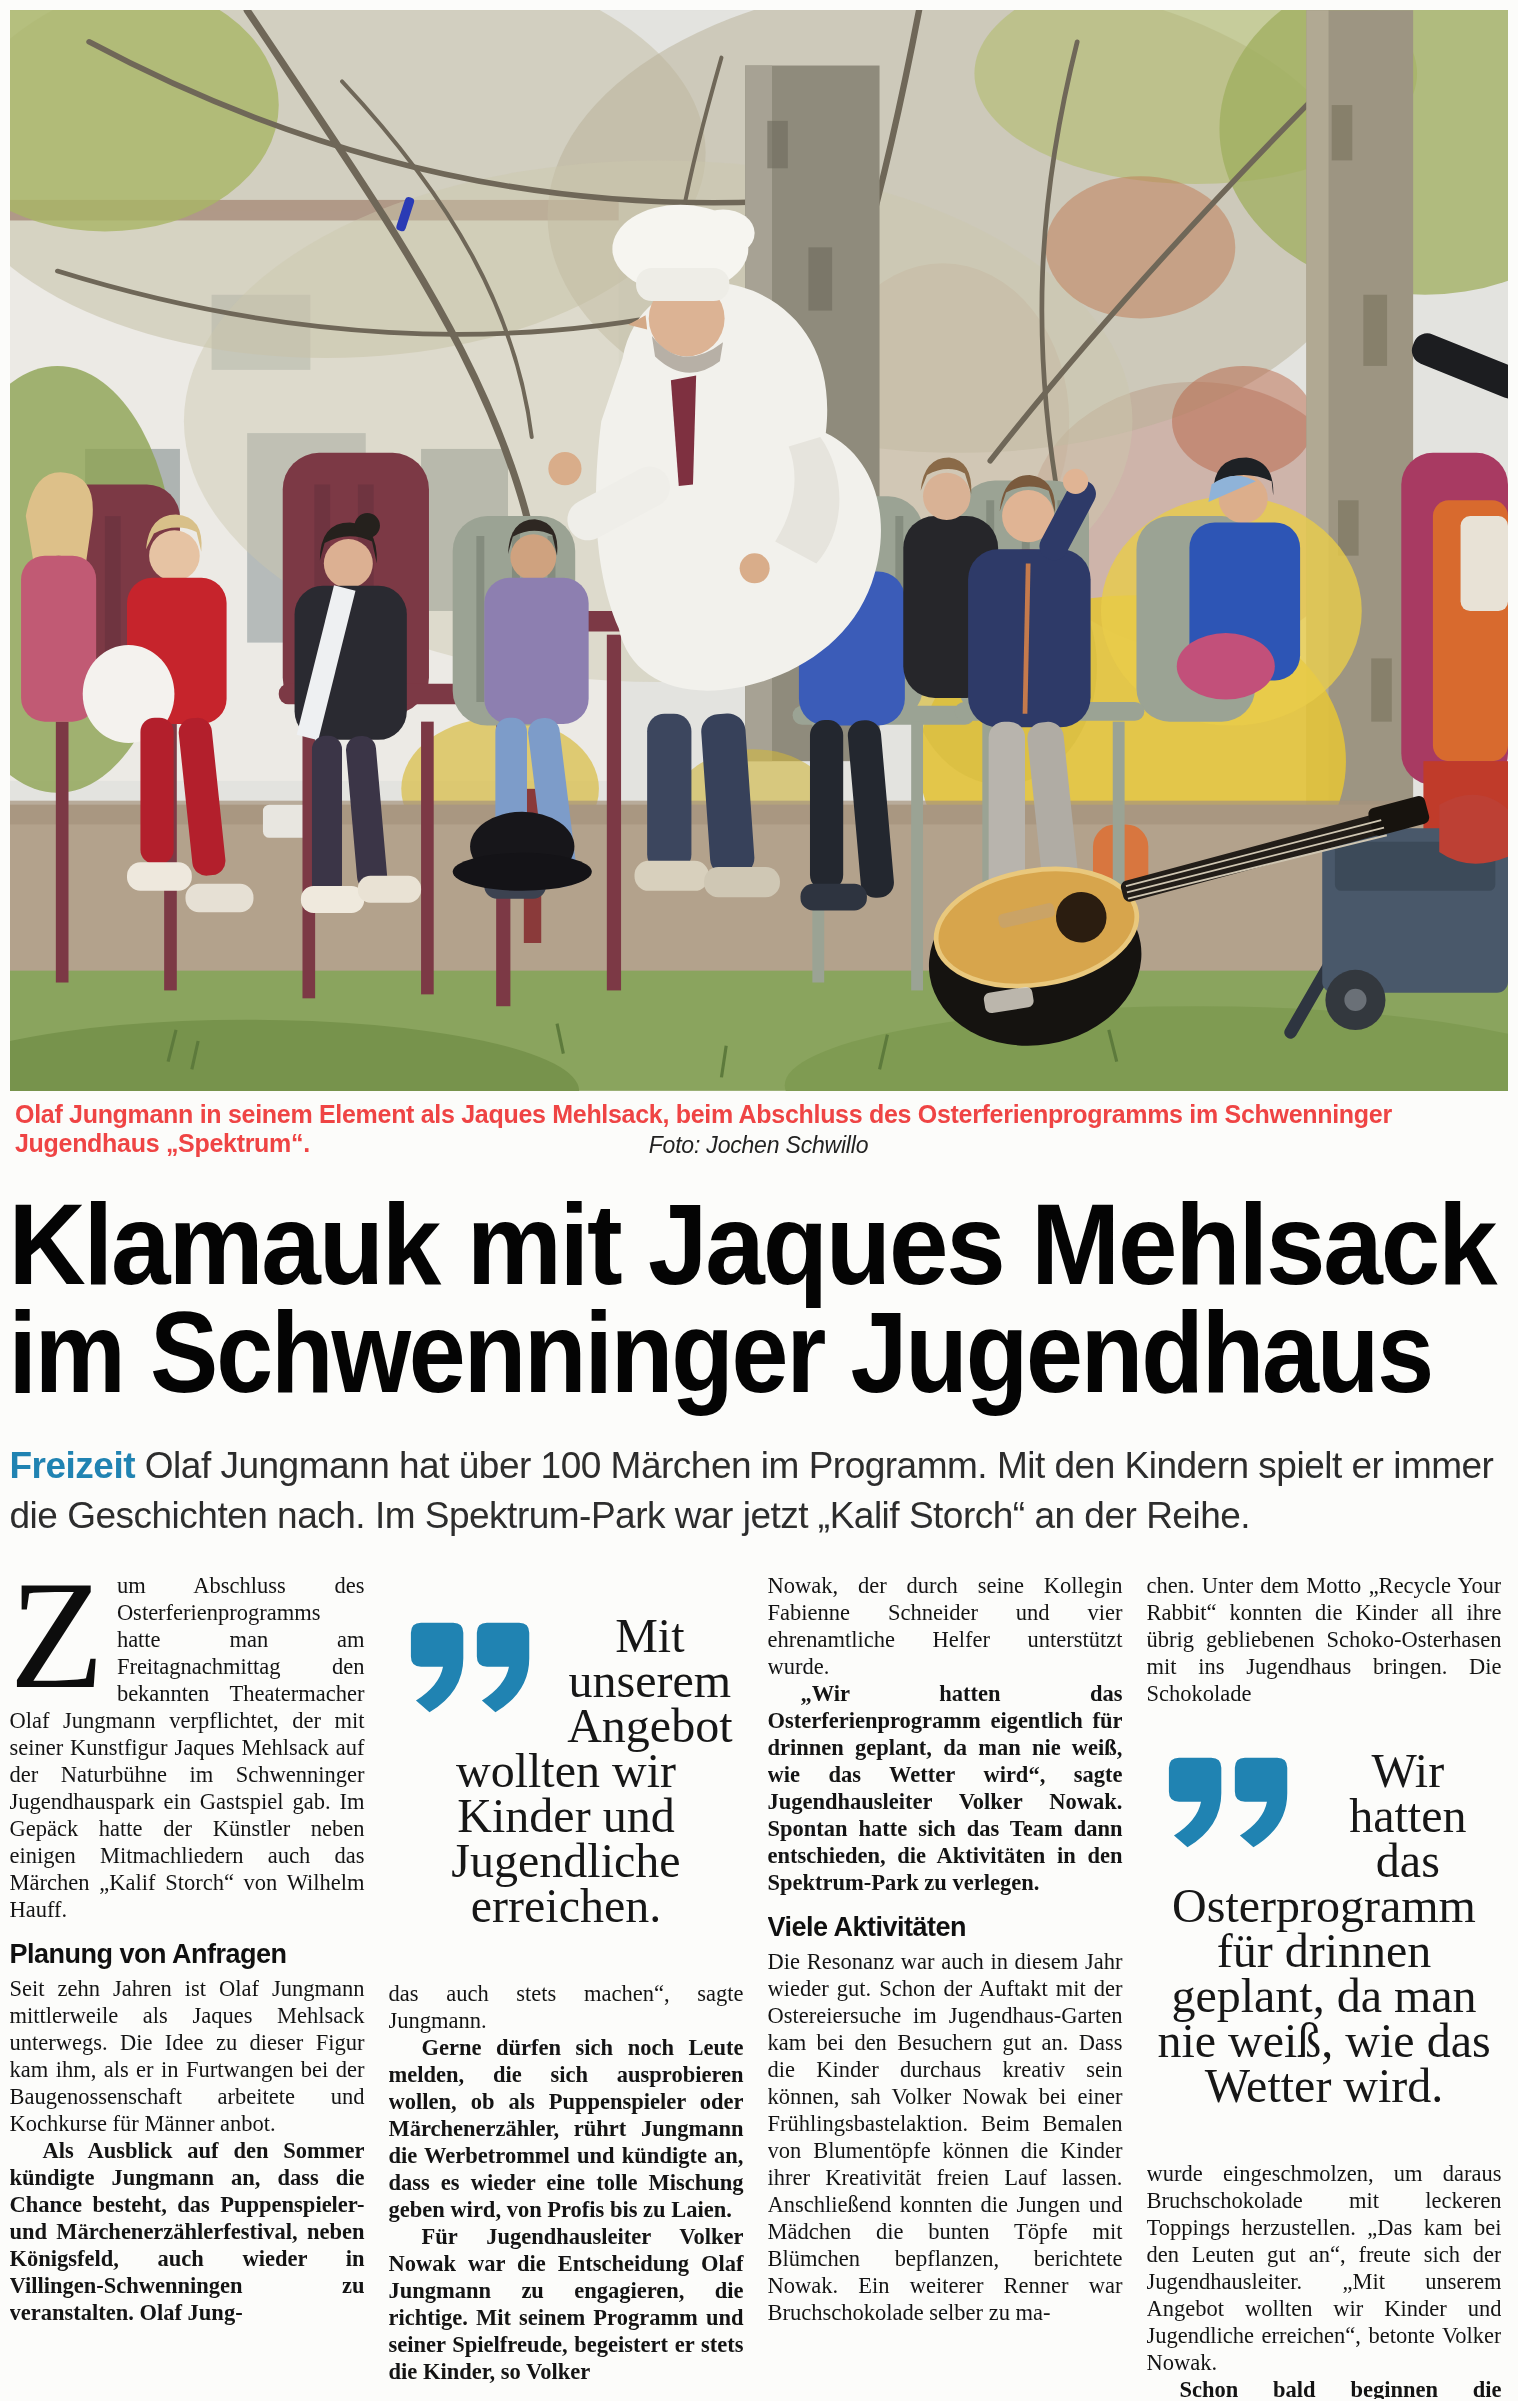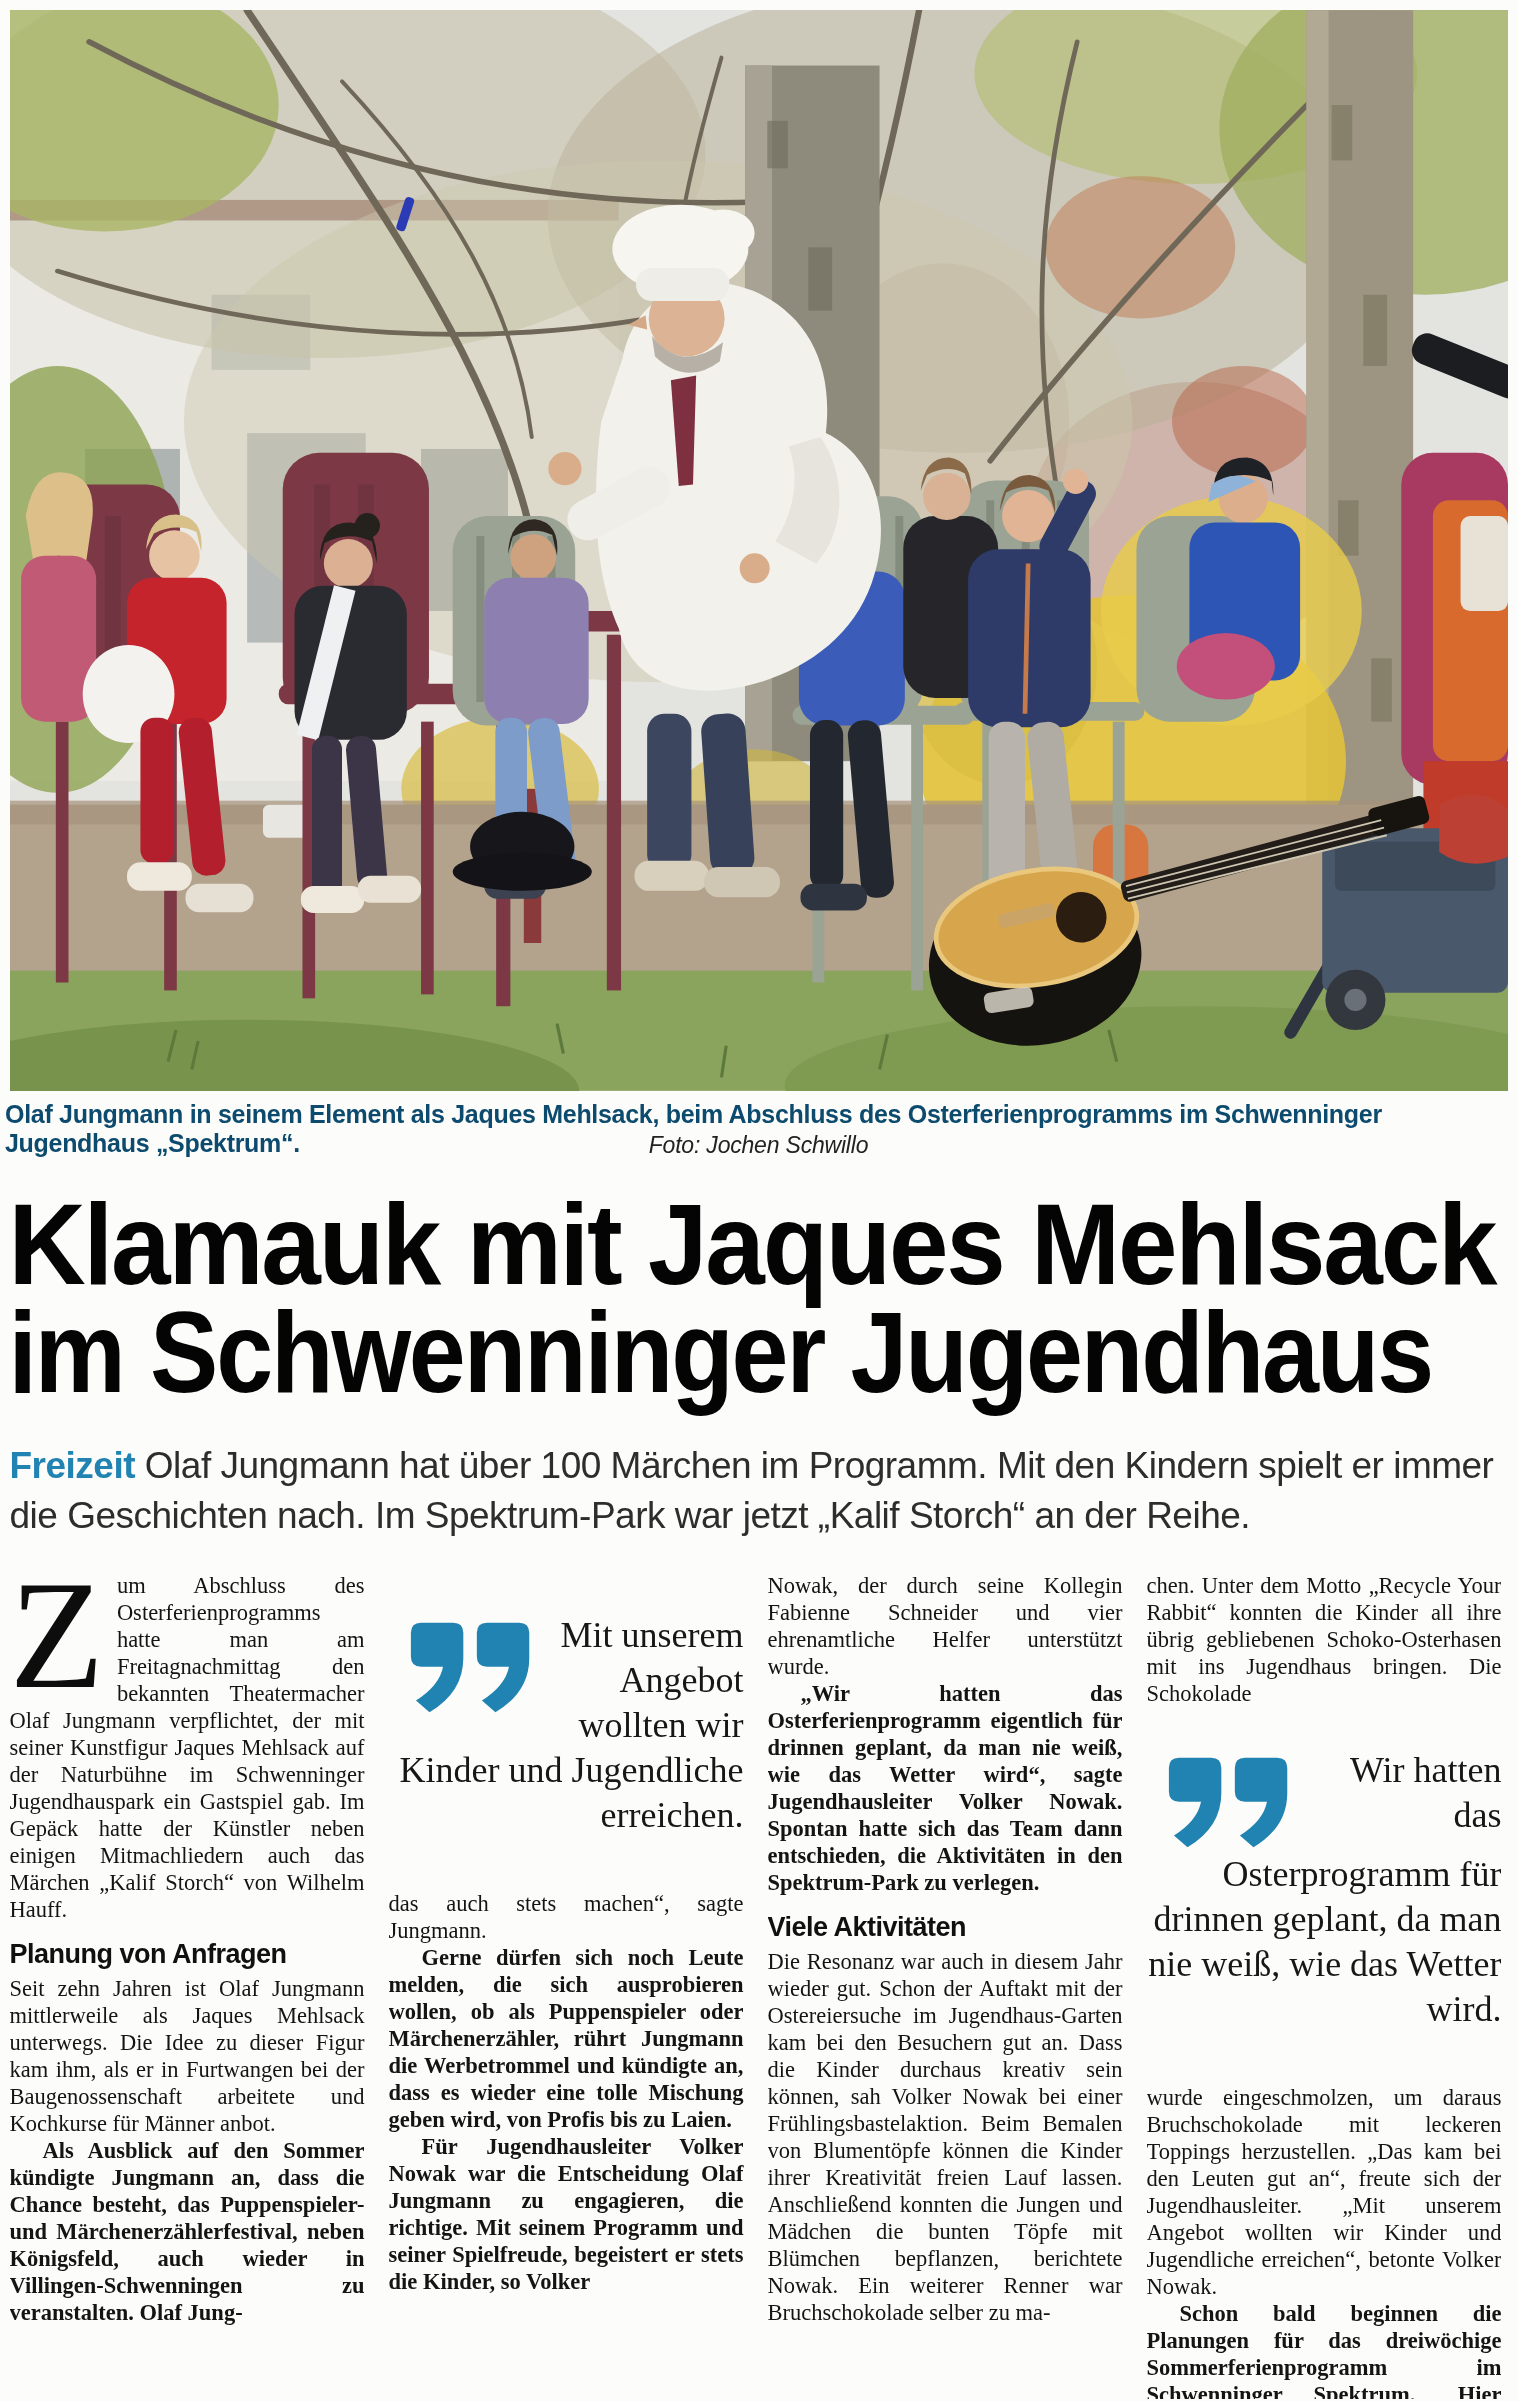--- a/index.html
+++ b/index.html
@@ -11,22 +11,22 @@
     overflow:hidden;
   }
   
   .photo-frame{
     position:absolute;left:9.5px;top:10.3px;width:1498px;height:1081px;
     background:#dfdfdb;overflow:hidden;
   }
   .photo-frame svg{display:block;width:100%;height:100%;}
   
   .caption{
-    position:absolute;left:5px;top:1100px;width:1498px;
-    font-weight:bold;font-size:25px;line-height:29px;color:#0c4a6e;
+    position:absolute;left:15px;top:1100px;width:1498px;
+    font-weight:bold;font-size:25px;line-height:29px;color:#ef4444;
     letter-spacing:-0.3px;
   }
   .credit{
     position:absolute;left:9.5px;top:1132px;width:1498px;
     text-align:center;font-style:italic;font-weight:normal;
     font-size:23px;color:#222;letter-spacing:-0.2px;
   }
   
   .headline-svg{position:absolute;left:8px;top:1191px;}
   .headline-svg text{
@@ -63,22 +63,22 @@
     font-family:"Liberation Sans",sans-serif;
     font-weight:bold;font-size:27px;line-height:30px;
     letter-spacing:-0.5px;color:#101010;
     margin:16px 0 6.3px 0;text-align:left;
   }
   
   .pullquote{margin:41px 0 52px 0;overflow:hidden;}
   .pq-icon{float:left;width:163px;height:93px;margin:8px 4.7px 3.2px 0;}
   .pq-text{
     font-family:"Liberation Serif",serif;
-    font-size:36px;line-height:45px;color:#171717;
-    text-align:right;
+    font-size:48px;line-height:45px;color:#171717;
+    text-align:center;
   }
 </style>
 </head>
 <body>
 
 <div class="page">
 
   <div class="photo-frame">
     <svg viewBox="0 0 1895 1367" aria-hidden="true">
 

